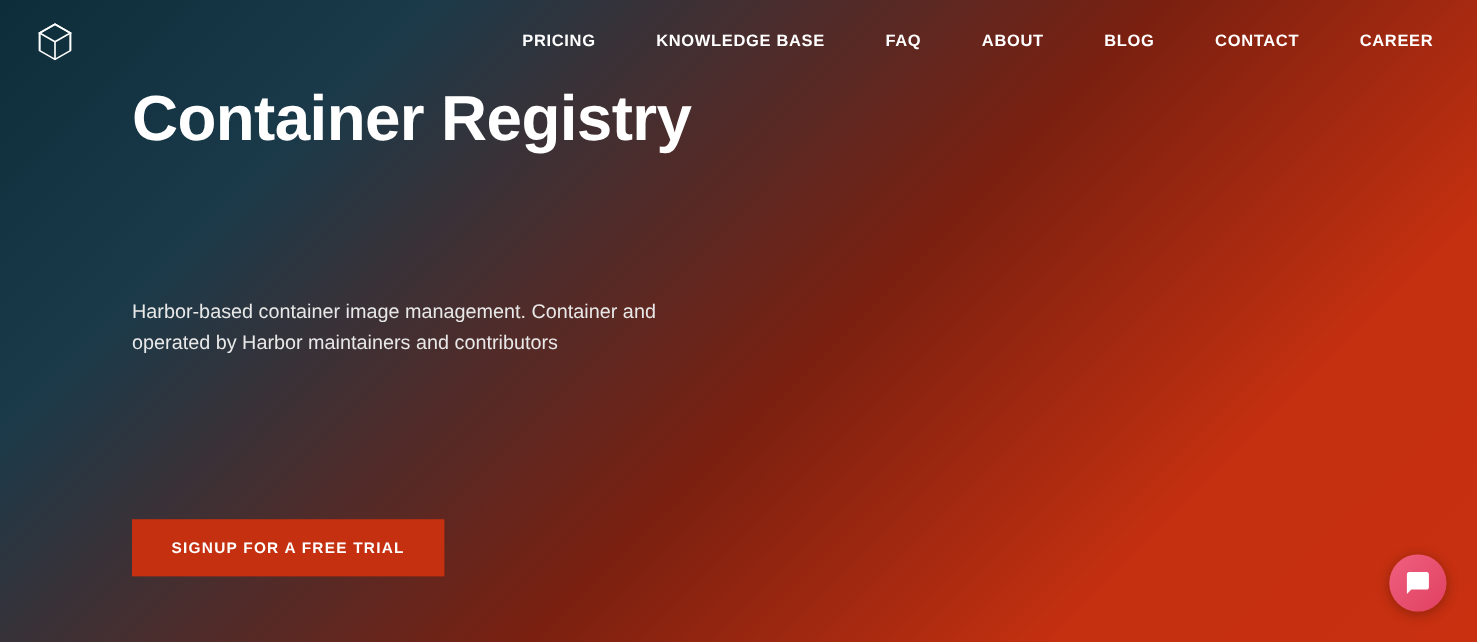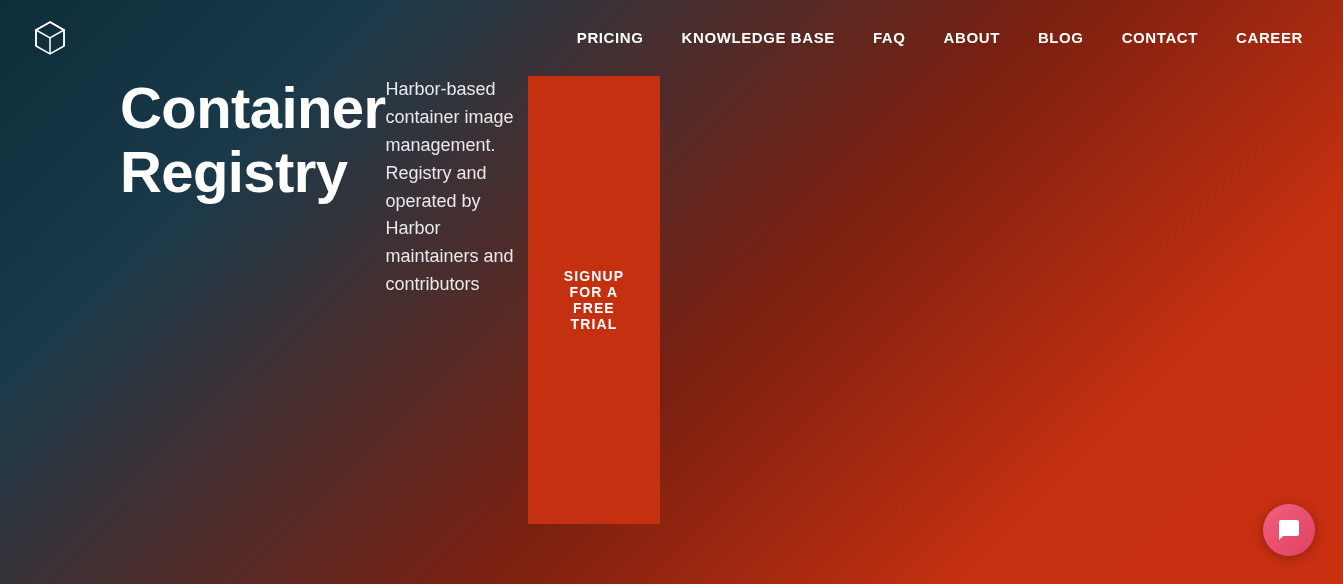--- a/index.html
+++ b/index.html
@@ -40,37 +40,38 @@
     }
 
     .logo-icon {
       width: 40px;
       height: 40px;
     }
 
     .nav-links {
       display: flex;
       align-items: flex-end;
-      gap: 38px;
+      gap: 55px;
       list-style: none;
     }
 
     .nav-links li a {
       color: #ffffff;
       text-decoration: none;
       font-size: 15px;
       font-weight: 600;
       letter-spacing: 0.04em;
       text-transform: uppercase;
     }
 
     
     .hero-content {
       flex: 1;
       display: flex;
+      flex-direction: column;
       justify-content: space-between;
       padding: 0 40px 60px 120px;
       max-width: 700px;
     }
 
     .hero-title {
       color: #ffffff;
       font-size: 58px;
       font-weight: 800;
       line-height: 1.1;
@@ -160,21 +161,21 @@
         <a href="#">CONTACT</a>
       </li>
       <li>
         <a href="#">CAREER</a>
       </li>
     </ul>
   </nav>
 
   <div class="hero-content">
     <h1 class="hero-title">Container Registry</h1>
-    <p class="hero-subtitle">Harbor-based container image management. Registry and operated by Harbor maintainers and contributors</p>
+    <p class="hero-subtitle">Harbor-based container image management. Container and operated by Harbor maintainers and contributors</p>
     <button class="cta-button">SIGNUP FOR A FREE TRIAL</button>
   </div>
 
   <div class="chat-widget">
     <svg viewBox="0 0 24 24" xmlns="http://www.w3.org/2000/svg">
       <path d="M20 2H4c-1.1 0-2 .9-2 2v18l4-4h14c1.1 0 2-.9 2-2V4c0-1.1-.9-2-2-2z"></path>
     </svg>
   </div>
 
 </div>

